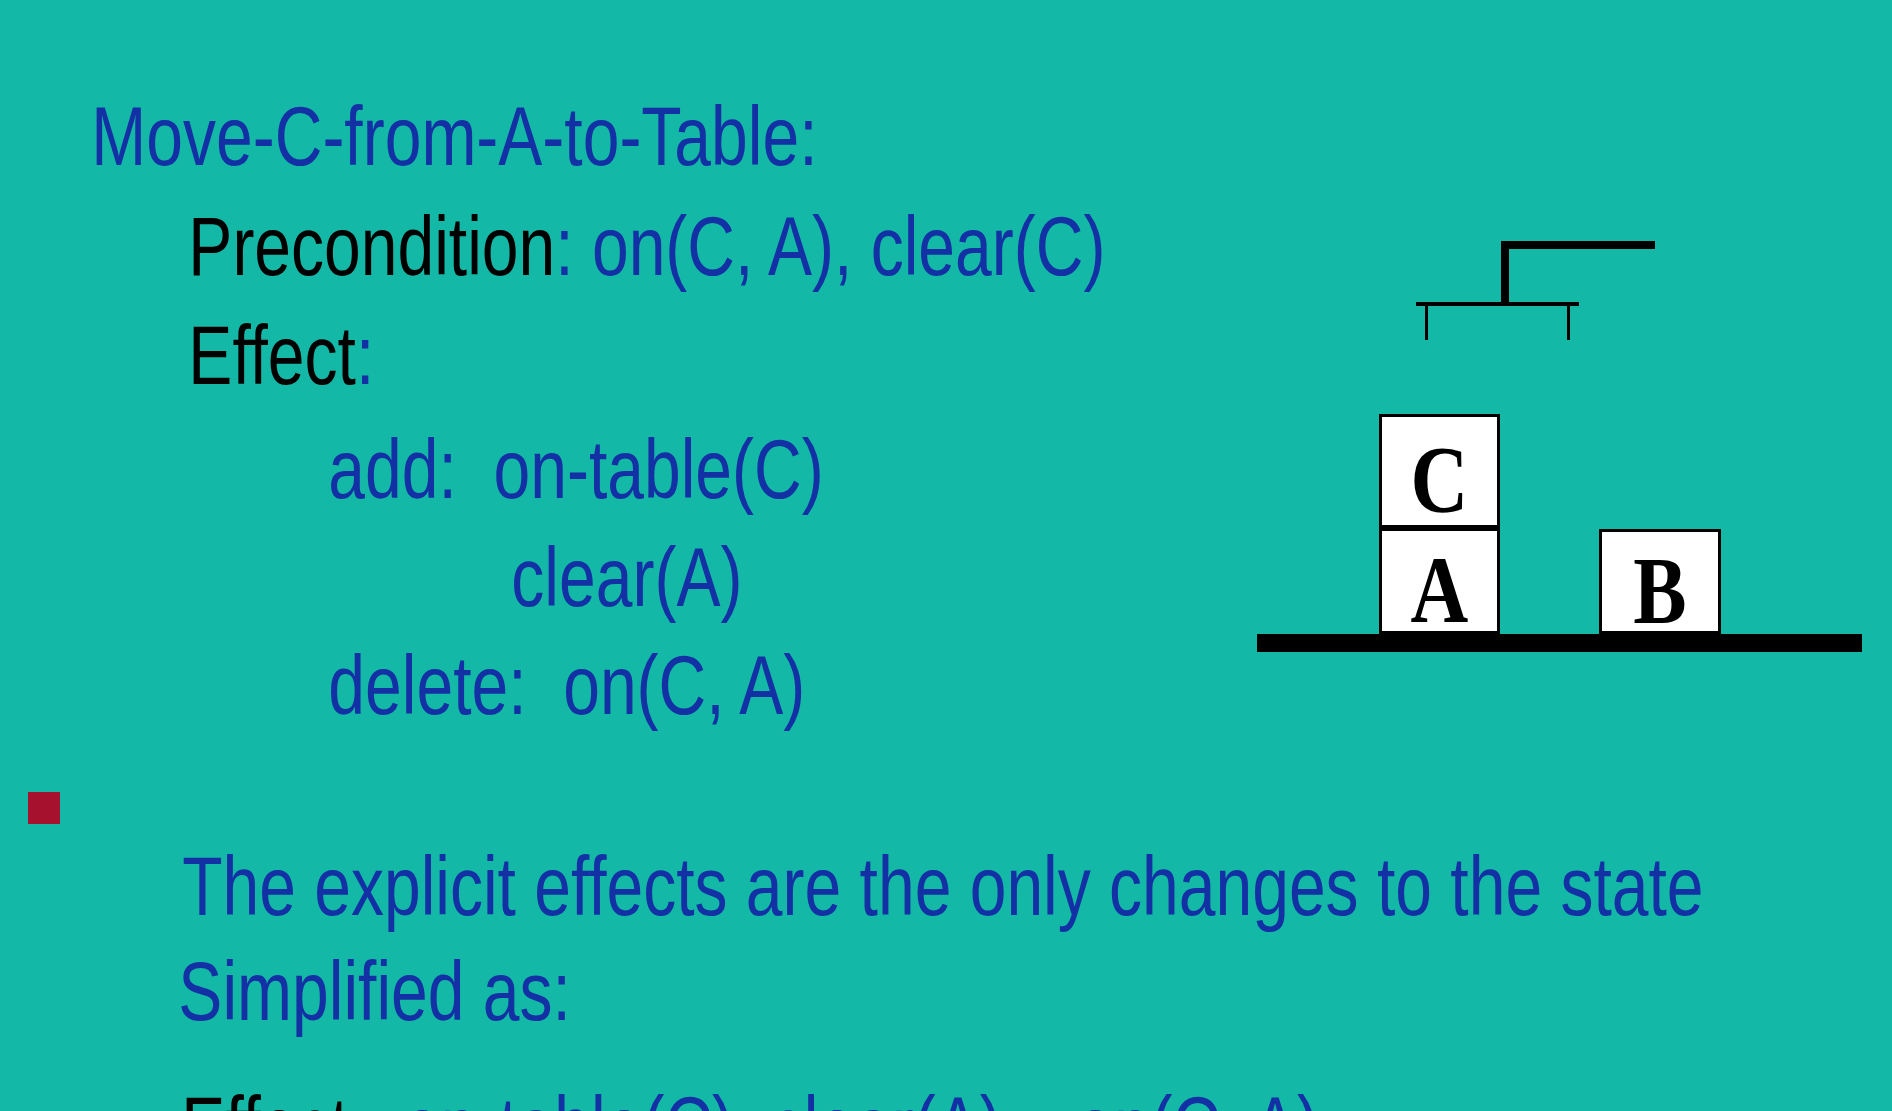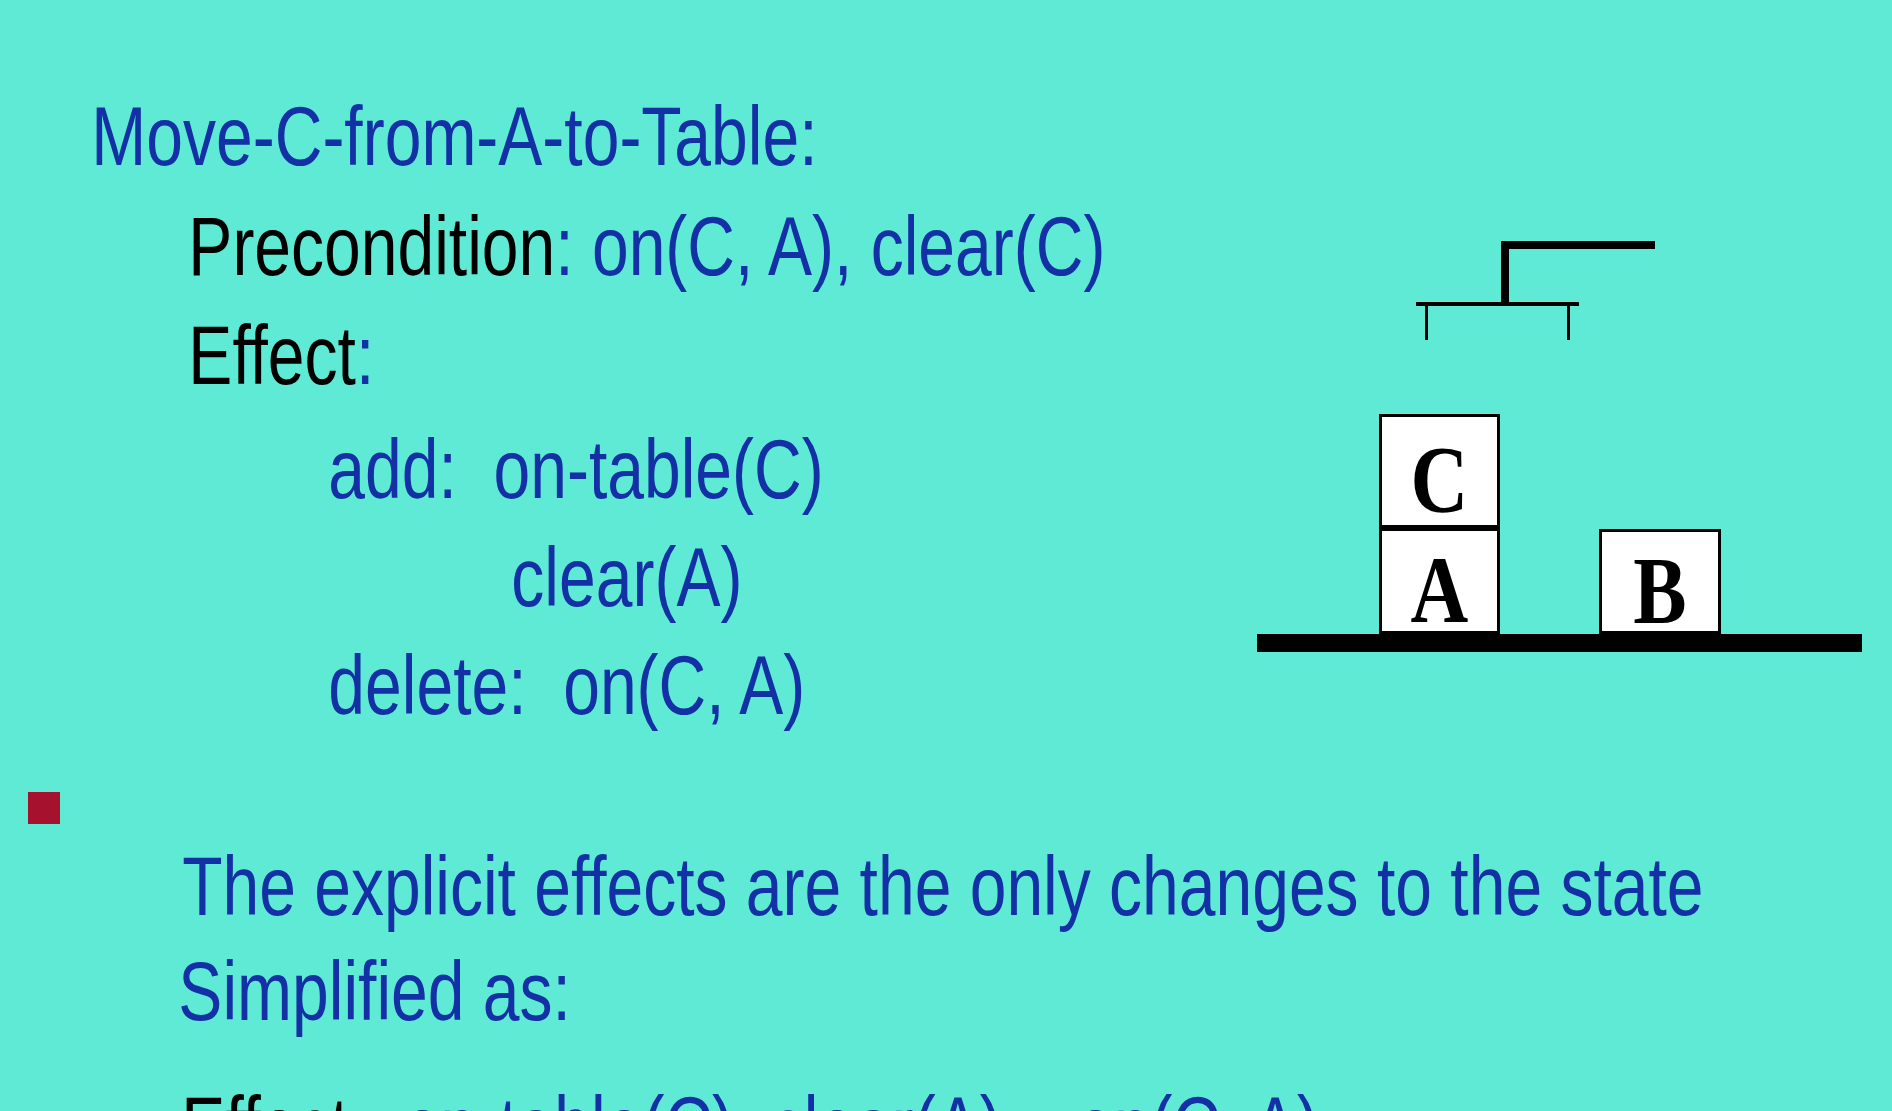--- a/index.html
+++ b/index.html
@@ -5,21 +5,21 @@
   :root {
     --blue: #1330A5;
     --ink: #000000;
     --red: #A6122E;
   }
   html, body { margin: 0; padding: 0; background: #ffffff; }
   #slide {
     position: relative;
     width: 1892px;
     height: 1111px;
-    background: #5eead4;
+    background: #14b8a6;
     overflow: hidden;
     font-family: "Liberation Sans", sans-serif;
   }
   .line {
     position: absolute;
     font-size: 66px;
     line-height: 1;
     white-space: pre;
     transform: scaleY(1.25);
     transform-origin: 0 0;

